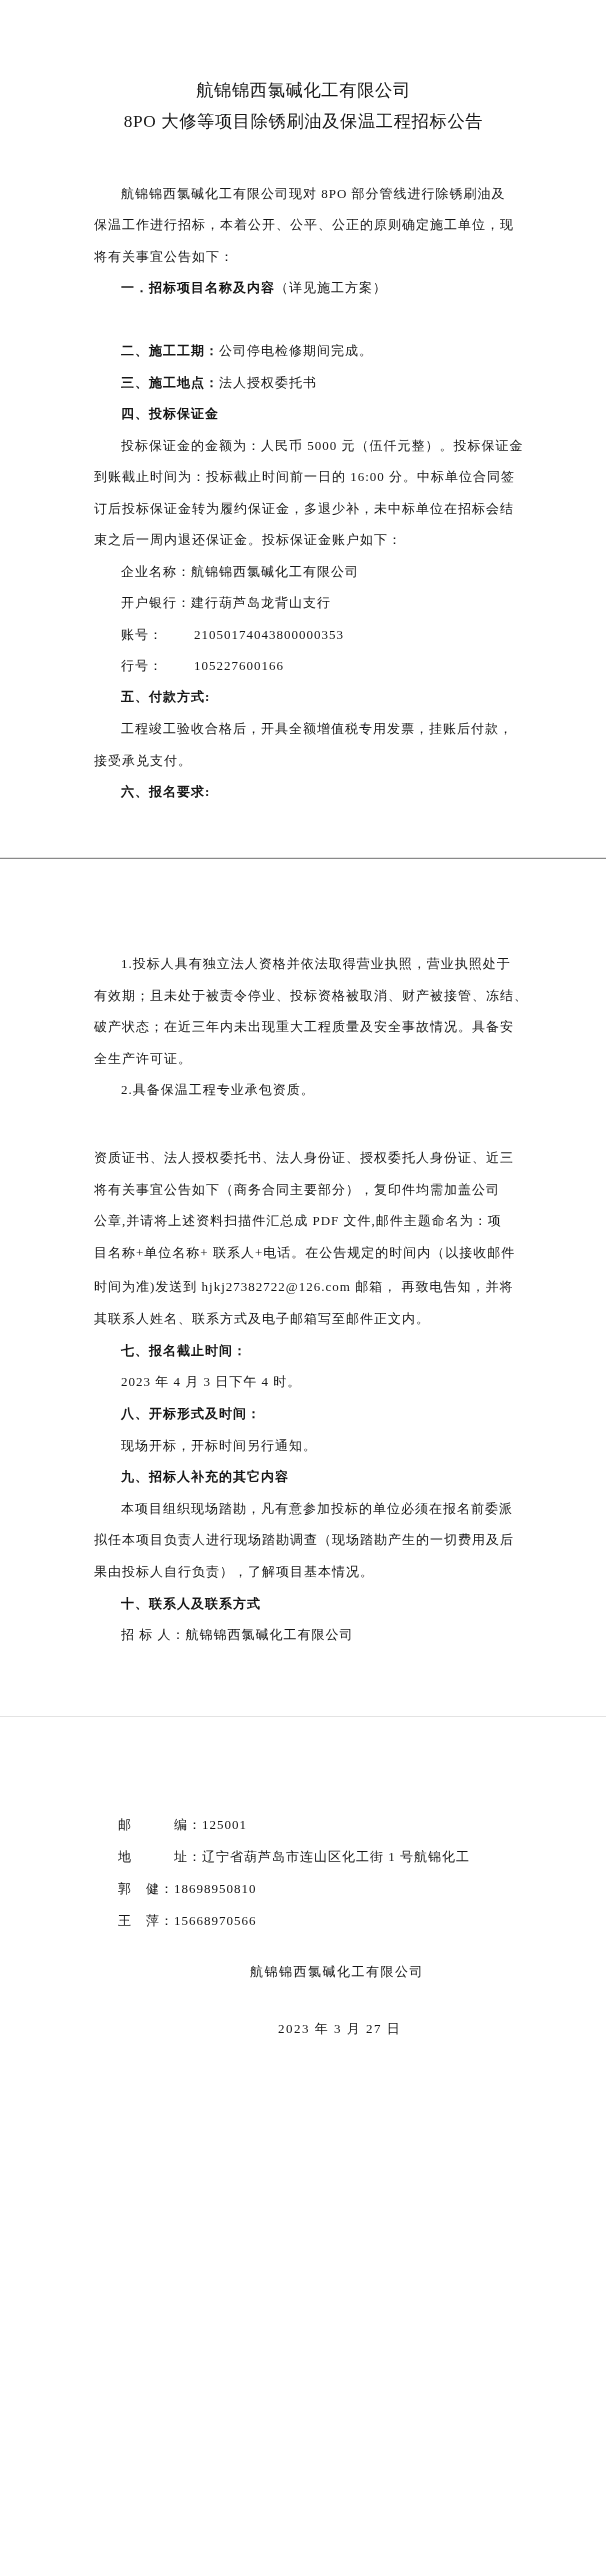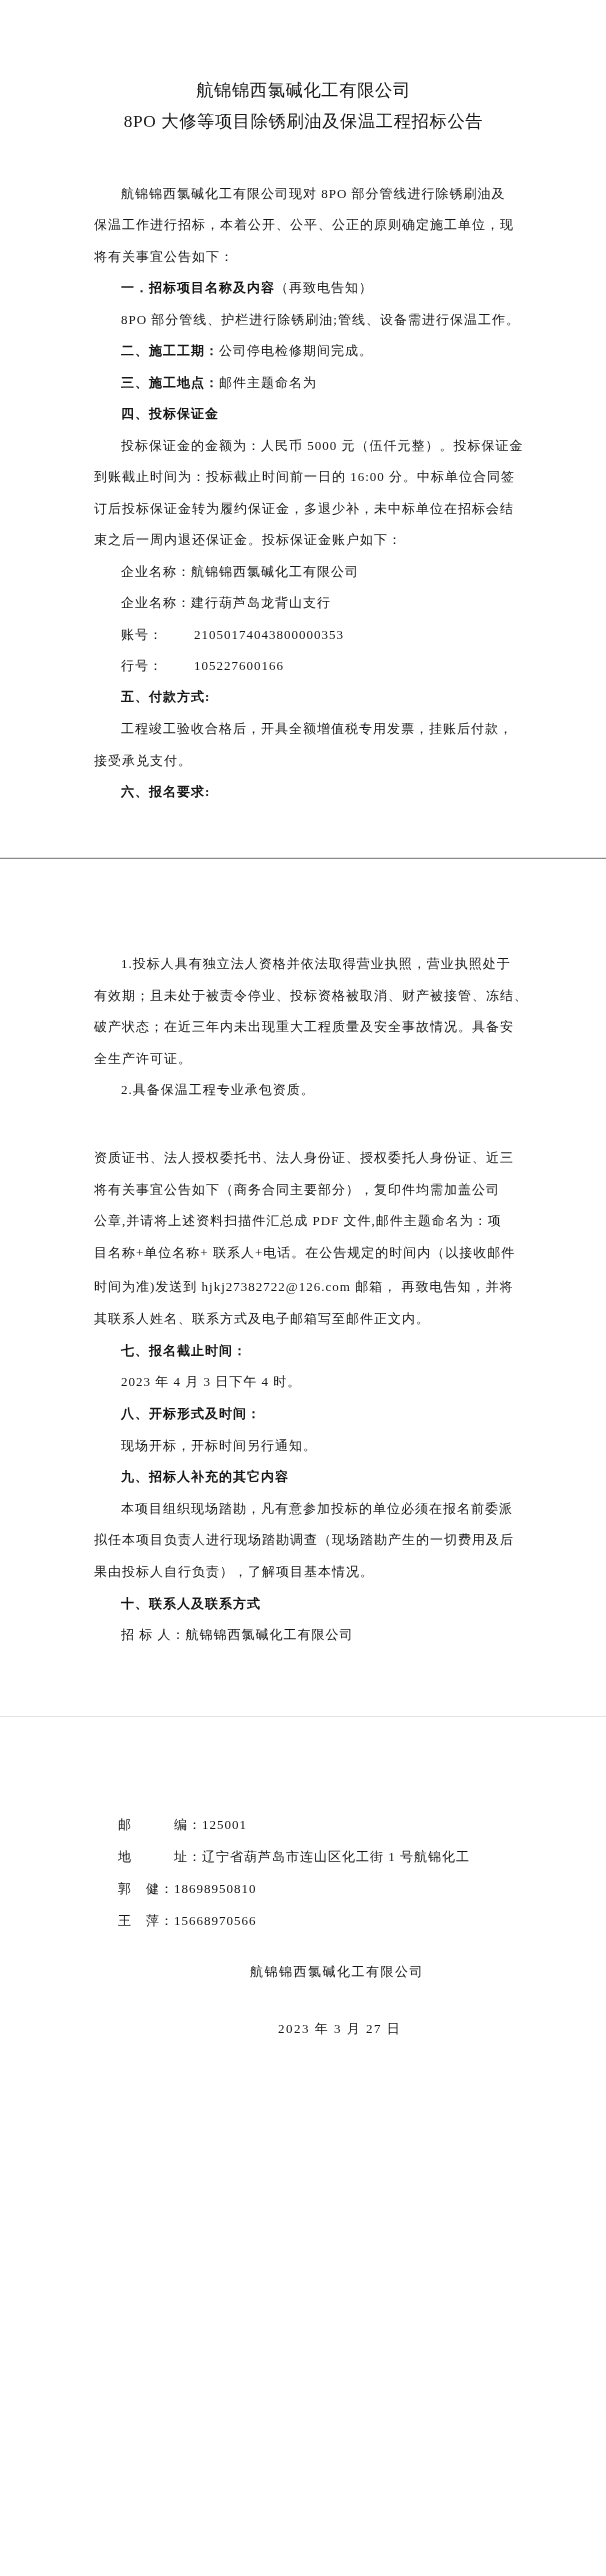--- a/index.html
+++ b/index.html
@@ -32,31 +32,30 @@
 
 <div class="doc">
 
   <section class="page" style="top:0;height:857px">
     <div class="ttl" style="top:78px">航锦锦西氯碱化工有限公司</div>
     <div class="ttl" style="top:109px">8PO 大修等项目除锈刷油及保温工程招标公告</div>
 
     <div class="ln" style="top:169px;left:121px"><span>航锦锦西氯碱化工有限公司现对 8PO 部分管线进行除锈刷油及</span></div>
     <div class="ln" style="top:200px;left:94px"><span>保温工作进行招标，本着公开、公平、公正的原则确定施工单位，现</span></div>
     <div class="ln" style="top:232px;left:94px"><span>将有关事宜公告如下：</span></div>
-    <div class="ln" style="top:263px;left:121px"><b>一．招标项目名称及内容</b><span>（再致电告知）</span></div>
-    <div class="ln" style="top:295px;left:121px"><span>8PO 部分管线、护栏进行除锈刷油;管线、设备需进行保温工作。</span></div>
+    <div class="ln" style="top:263px;left:121px"><b>一．招标项目名称及内容</b><span>（详见施工方案）</span></div>
     <div class="ln" style="top:326px;left:121px"><b>二、施工工期：</b><span>公司停电检修期间完成。</span></div>
-    <div class="ln" style="top:358px;left:121px"><b>三、施工地点：</b><span>邮件主题命名为</span></div>
+    <div class="ln" style="top:358px;left:121px"><b>三、施工地点：</b><span>法人授权委托书</span></div>
     <div class="ln" style="top:389px;left:121px"><b>四、投标保证金</b><span></span></div>
     <div class="ln" style="top:421px;left:121px"><span>投标保证金的金额为：人民币 5000 元（伍仟元整）。投标保证金</span></div>
     <div class="ln" style="top:452px;left:94px"><span>到账截止时间为：投标截止时间前一日的 16:00 分。中标单位合同签</span></div>
     <div class="ln" style="top:484px;left:94px"><span>订后投标保证金转为履约保证金，多退少补，未中标单位在招标会结</span></div>
     <div class="ln" style="top:515px;left:94px"><span>束之后一周内退还保证金。投标保证金账户如下：</span></div>
     <div class="ln" style="top:547px;left:121px"><span>企业名称：航锦锦西氯碱化工有限公司</span></div>
-    <div class="ln" style="top:578px;left:121px"><span>企业名称：建行葫芦岛龙背山支行</span></div>
+    <div class="ln" style="top:578px;left:121px"><span>开户银行：建行葫芦岛龙背山支行</span></div>
     <div class="ln" style="top:610px;left:121px"><span>账号：</span><span class="vl">21050174043800000353</span></div>
     <div class="ln" style="top:641px;left:121px"><span>行号：</span><span class="vl">105227600166</span></div>
     <div class="ln" style="top:672px;left:121px"><b>五、付款方式:</b><span></span></div>
     <div class="ln" style="top:704px;left:121px"><span>工程竣工验收合格后，开具全额增值税专用发票，挂账后付款，</span></div>
     <div class="ln" style="top:736px;left:94px"><span>接受承兑支付。</span></div>
     <div class="ln" style="top:767px;left:121px"><b>六、报名要求:</b><span></span></div>
   </section>
 
   <div class="sep" style="top:857px"></div>
 

